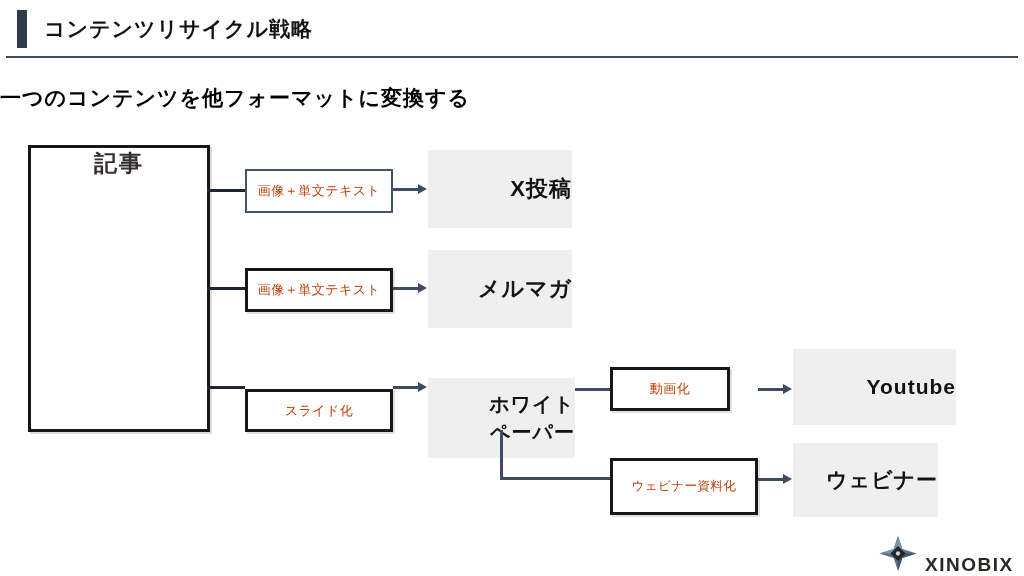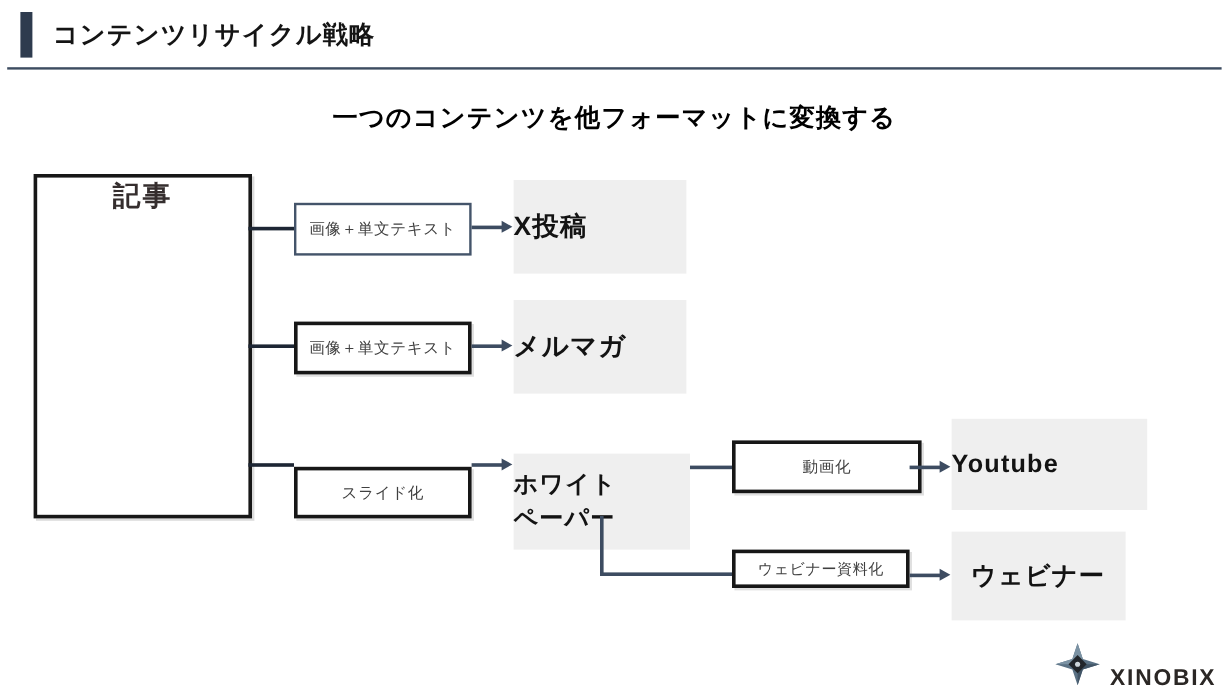--- a/index.html
+++ b/index.html
@@ -5,33 +5,33 @@
   * { margin:0; padding:0; box-sizing:border-box; }
   body { background:#ffffff; font-family:"Liberation Sans", sans-serif; }
   .slide { position:relative; width:1024px; height:576px; background:#ffffff; overflow:hidden;border-radius:16px; }
   .abs { position:absolute; }
 
   
   .header-bar { left:17px; top:10px; width:10px; height:38px; background:#2e3b4e; }
   .title { left:44px; top:15px; font-size:21px; font-weight:bold; color:#141414; letter-spacing:1px; }
   .divider { left:6px; top:56px; width:1012px; height:2px; background:#3d4c61; }
 
-  .subtitle { left:0; top:84px; width:1024px; text-align:center; font-size:21px; font-weight:bold; color:#000; letter-spacing:1px; }
+  .subtitle { left:0; top:84px; width:1024px; text-align:left; font-size:21px; font-weight:bold; color:#000; letter-spacing:1px; }
 
   
   .source-box { left:28px; top:145px; width:182px; height:287px; border:3px solid #171717; background:#fff;
                 display:flex; align-items:flex-start; justify-content:center; font-size:23px; font-weight:bold;
                 color:#352e2e; letter-spacing:2px; box-shadow:2px 2px 0 rgba(0,0,0,.14); }
 
   .transform-box { background:#fff; display:flex; align-items:center; justify-content:center;
-                   font-size:13px; color:#404040; letter-spacing:.5px; }
+                   font-size:13px; color:#c2410c; letter-spacing:.5px; }
   .t-slate { border:2px solid #44546a; }
   .t-dark  { border:3px solid #171717; box-shadow:2px 2px 0 rgba(0,0,0,.12); }
 
-  .output-box { background:#efefef; display:flex; flex-direction:column; align-items:flex-start; justify-content:center;
+  .output-box { background:#efefef; display:flex; flex-direction:column; align-items:flex-end; justify-content:center;
                 font-weight:bold; color:#131313; font-size:22px; letter-spacing:1px; text-align:center; }
   .output-box .ln { line-height:28px; font-size:20px; }
 
   
   .stub   { height:3px;  background:#1d2634; }
   .conn-h { height:3px;  background:#3d4c61; }
   .conn-v { width:3px;   background:#3d4c61; }
   .arrow-head { width:0; height:0; border-top:5.5px solid transparent; border-bottom:5.5px solid transparent;
                 border-left:9px solid #3d4c61; }
 
@@ -80,32 +80,32 @@
     <span>スライド化</span>
   </div>
   <div class="abs conn-h" style="left:393px; top:386px; width:26px;"></div>
   <div class="abs arrow-head" style="left:418px; top:382px;"></div>
   <div class="abs output-box" style="left:428px; top:350px; width:147px; height:80px;margin-top:28px;">
     <span class="ln">ホワイト</span>
     <span class="ln">ペーパー</span>
   </div>
 
   <div class="abs conn-h" style="left:575px; top:388px; width:35px;"></div>
-  <div class="abs transform-box t-dark" style="left:610px; top:367px; width:158px; height:44px;">
+  <div class="abs transform-box t-dark" style="left:610px; top:367px; width:120px; height:44px;">
     <span>動画化</span>
   </div>
   <div class="abs conn-h" style="left:758px; top:388px; width:26px;"></div>
   <div class="abs arrow-head" style="left:783px; top:384px;"></div>
   <div class="abs output-box" style="left:793px; top:349px; width:163px; height:76px; font-size:21px;">
     <span>Youtube</span>
   </div>
 
   <div class="abs conn-v" style="left:500px; top:430px; height:49px;"></div>
   <div class="abs conn-h" style="left:500px; top:477px; width:110px;"></div>
-  <div class="abs transform-box t-dark" style="left:610px; top:458px; width:148px; height:32px; font-size:12.5px;">
+  <div class="abs transform-box t-dark" style="left:610px; top:458px; width:148px; height:57px; font-size:12.5px;">
     <span>ウェビナー資料化</span>
   </div>
   <div class="abs conn-h" style="left:758px; top:478px; width:26px;"></div>
   <div class="abs arrow-head" style="left:783px; top:474px;"></div>
   <div class="abs output-box" style="left:793px; top:443px; width:145px; height:74px; font-size:21px;padding-left:16px;">
     <span>ウェビナー</span>
   </div>
 
   <div class="abs logo">
     <span>

